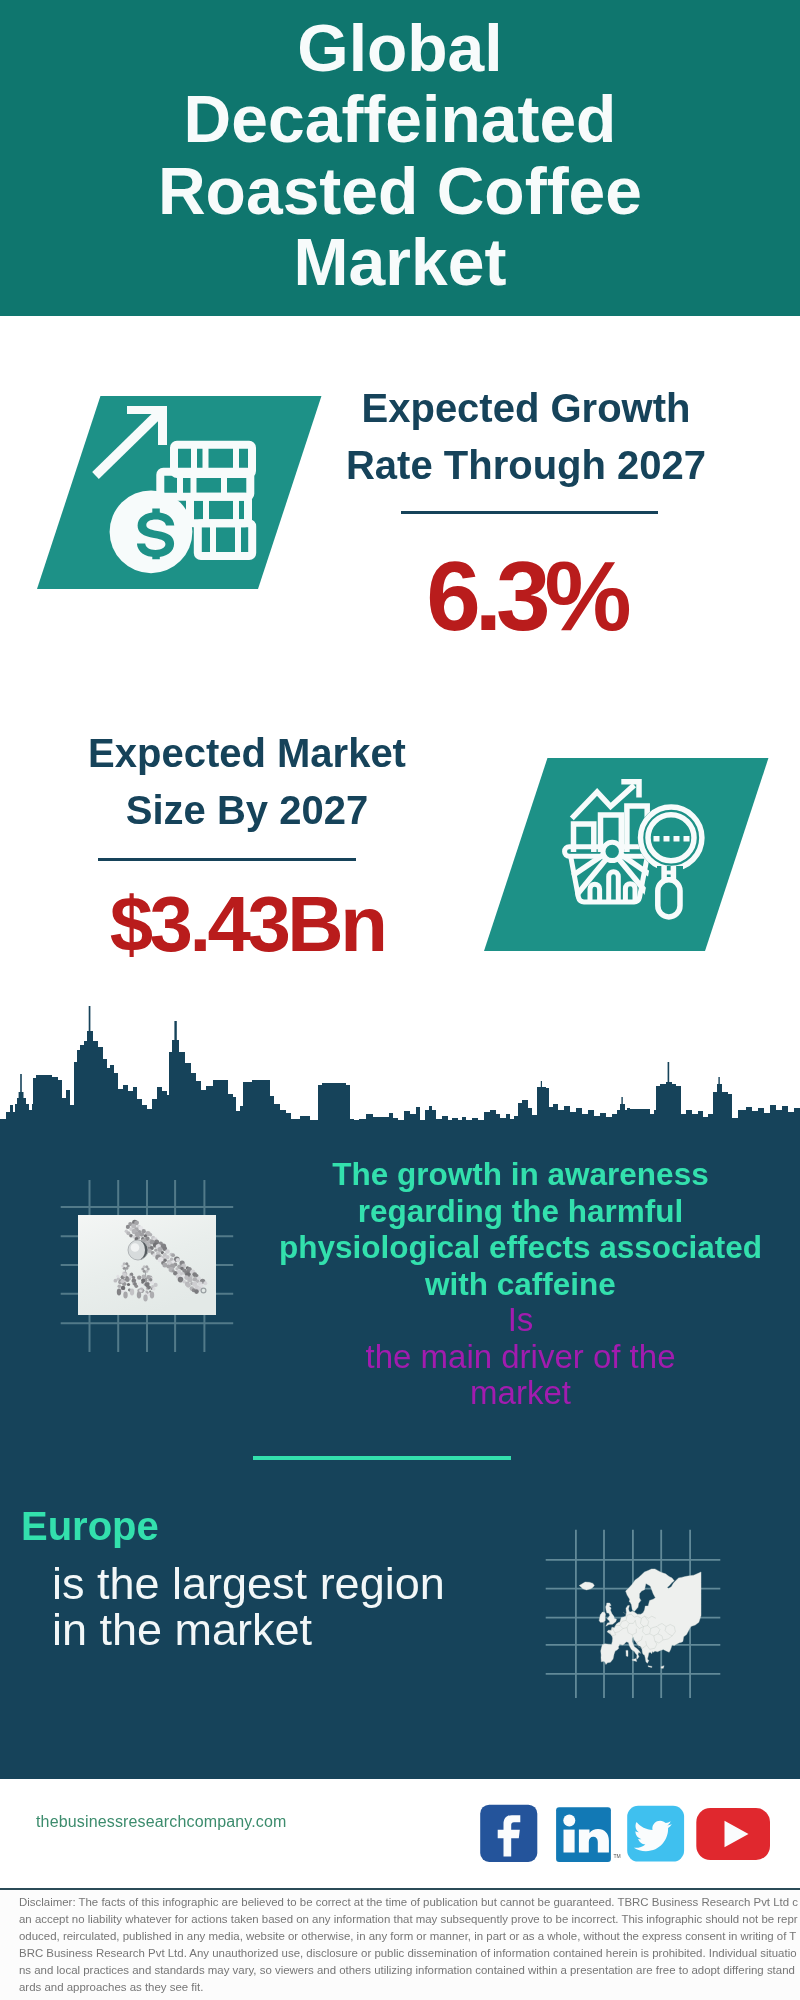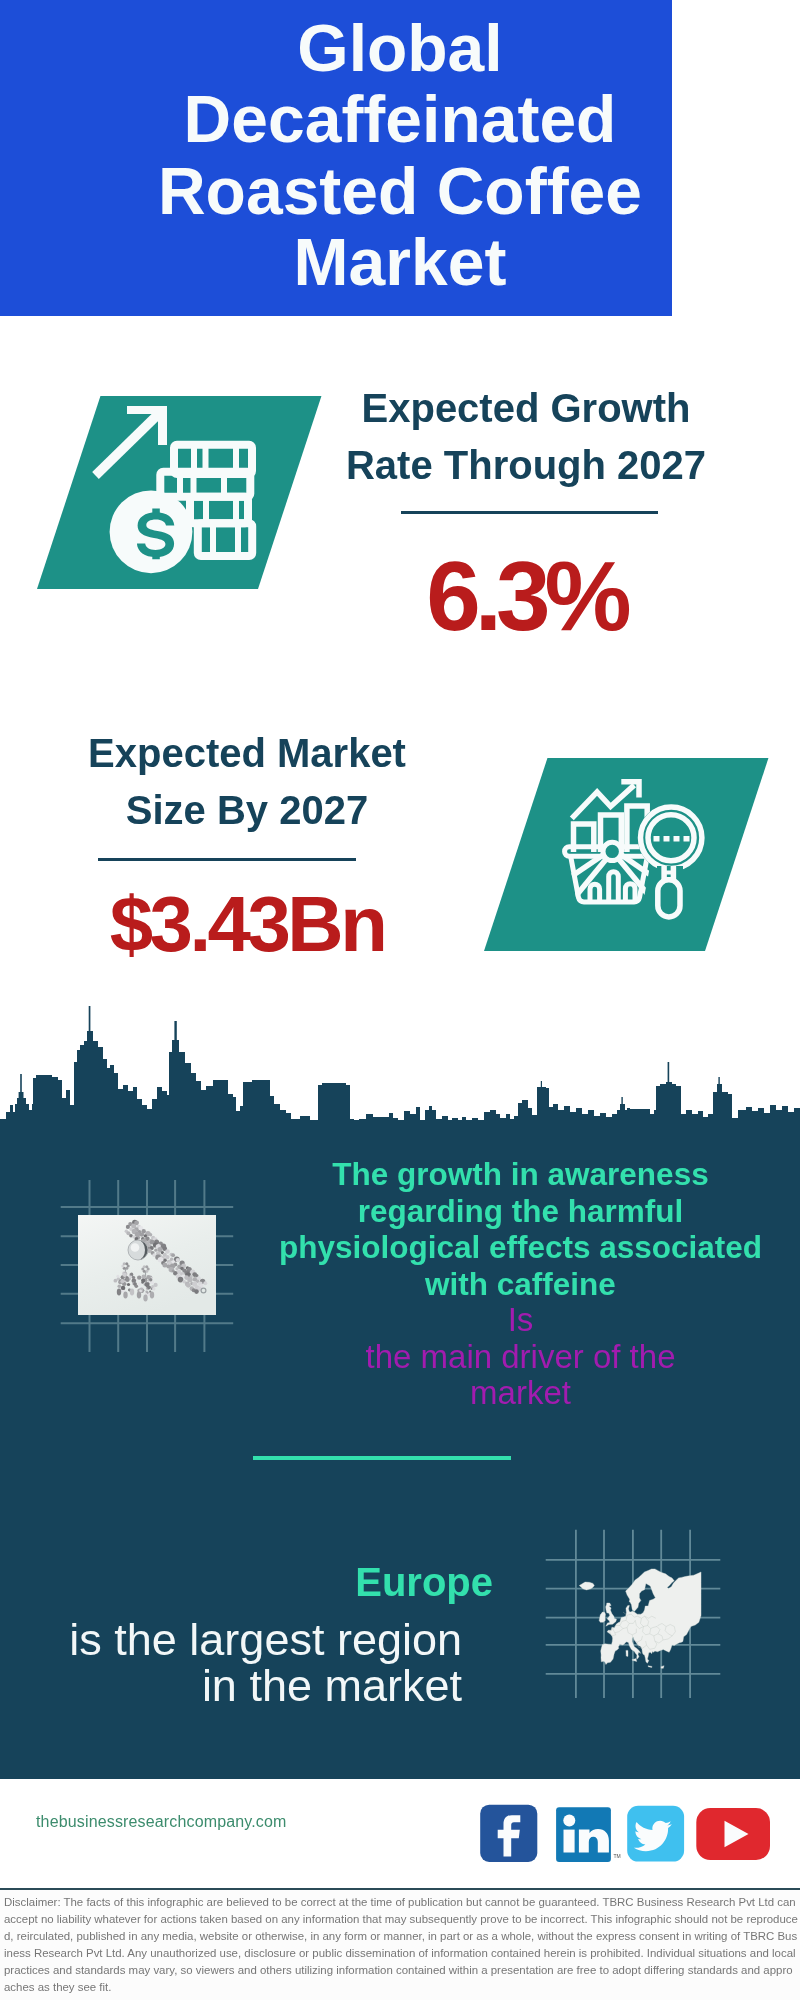--- a/index.html
+++ b/index.html
@@ -2,21 +2,21 @@
 <html><head>
 <meta charset="utf-8">
 <title>Global Decaffeinated Roasted Coffee Market</title>
 <style>
   *{margin:0;padding:0;box-sizing:border-box;}
   html,body{width:800px;height:2000px;}
   body{font-family:"Liberation Sans",sans-serif;background:#fff;overflow:hidden;}
   .page{position:relative;width:800px;height:2000px;background:#fff;overflow:hidden;}
 
   
-  .header{position:absolute;left:0;top:0;width:672px;height:316px;background:#1d4ed8;}
+  .header{position:absolute;left:0;top:0;width:800px;height:316px;background:#0f766e;}
   .header h1{position:absolute;left:140px;top:13px;width:520px;color:#f7fbfb;font-size:66px;
              font-weight:bold;line-height:71.3px;text-align:center;}
 
   
   .plg{position:absolute;background:#1d9187;}
   .plg1{left:37px;top:396px;width:221px;height:193px;transform:skewX(-18.2deg);transform-origin:bottom left;}
   .plg2{left:484px;top:758px;width:221px;height:193px;transform:skewX(-18.2deg);transform-origin:bottom left;}
   .plgicon{position:absolute;}
   #icon1{left:80px;top:390px;}
   #icon2{left:550px;top:770px;}
@@ -39,31 +39,31 @@
 
   
   .grid-a{position:absolute;left:40px;top:1160px;width:230px;height:220px;}
   .photo{position:absolute;left:78px;top:1214.6px;width:138px;height:100px;}
   .driver{position:absolute;left:264px;top:1156px;width:513px;text-align:center;}
   .driver .hl{display:block;color:#33e0ad;font-weight:bold;font-size:31.5px;line-height:36.5px;}
   .driver .sub{color:#a21caf;font-size:33px;line-height:36.5px;width:330px;margin:0 auto;}
   .driver-hr{position:absolute;left:253px;top:1456px;width:258px;height:4px;background:#33e0ad;}
 
   
-  .region{position:absolute;left:21px;top:1560px;width:472px;text-align:right;}
+  .region{position:absolute;left:21px;top:1504px;width:472px;text-align:left;}
   .region .hl{color:#33e0ad;font-weight:bold;font-size:40px;line-height:44px;}
   .region .sub{color:#f2f7f8;font-size:45px;line-height:45.8px;width:410px;margin:13px auto;}
   .mapbox{position:absolute;left:540px;top:1525px;width:200px;height:190px;}
 
   
   .footer{position:absolute;left:0;top:1786px;width:800px;height:112px;background:#fff;}
   .src{position:absolute;left:36px;top:1813px;color:#3c8c6d;font-size:16px;line-height:17.3px;letter-spacing:0.15px;}
   .socials{position:absolute;left:475px;top:1800px;width:300px;height:70px;}
   .disclaimer{position:absolute;left:0;top:1890px;width:800px;height:110px;background:#fcfcfc;
-              padding:4px 2px 0 4px;color:#767676;font-size:11.45px;line-height:17px;letter-spacing:0px;word-break:break-all;}
+              padding:4px 2px 0 19px;color:#767676;font-size:11.45px;line-height:17px;letter-spacing:0px;word-break:break-all;}
   .discline{position:absolute;left:0;top:1887.5px;width:800px;height:2.2px;background:#2b4b57;}
 </style>
 </head>
 <body>
 
 <div class="page">
 
   <div class="header">
     <h1>Global Decaffeinated Roasted Coffee Market</h1>
   </div>

